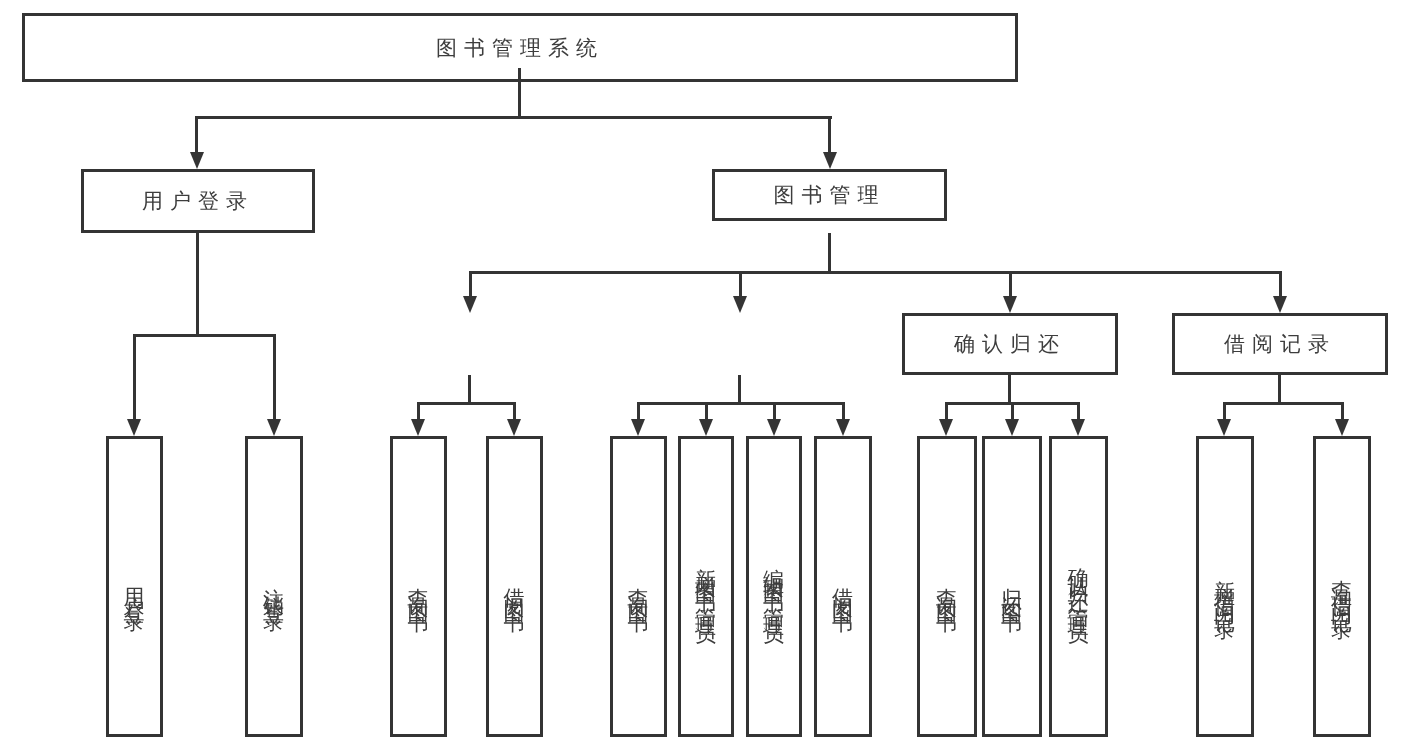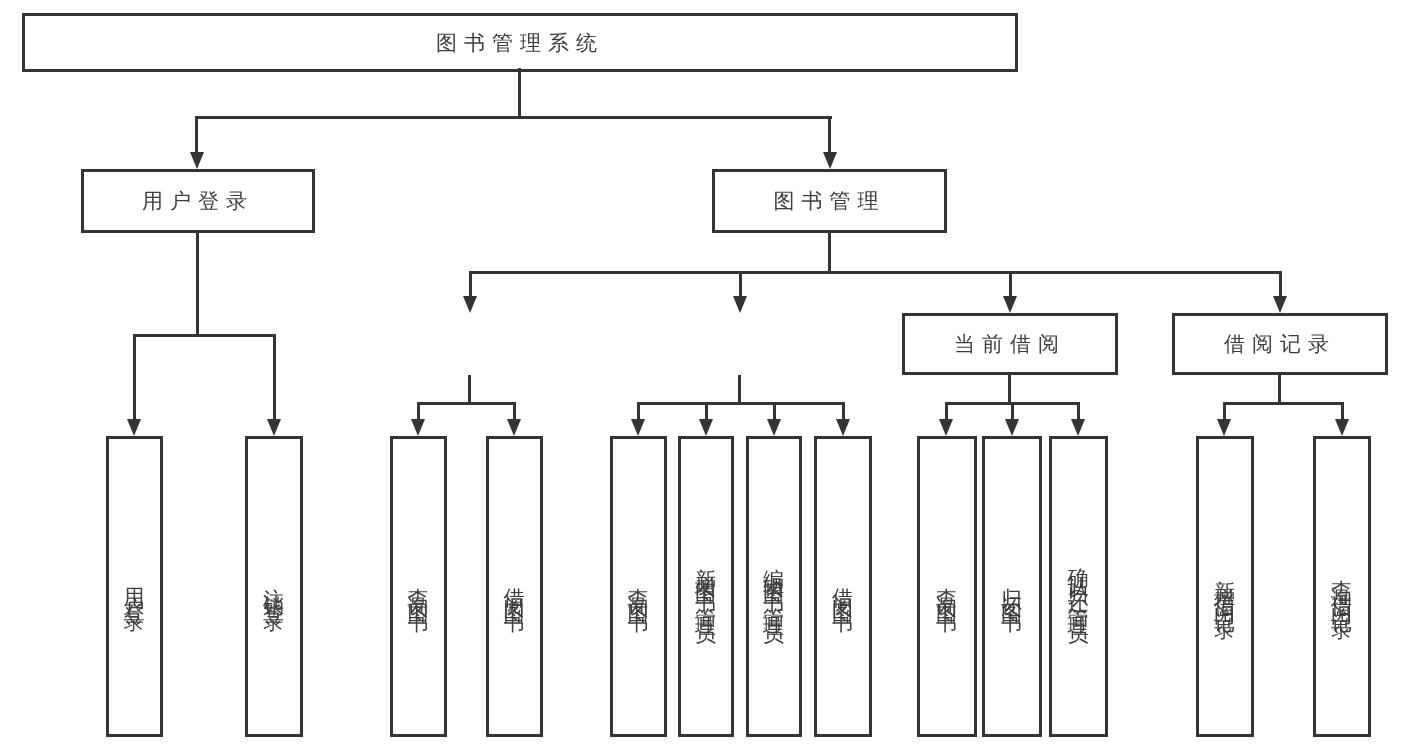--- a/index.html
+++ b/index.html
@@ -51,51 +51,51 @@
     text-shadow:0 0 2px #ffffff;
     z-index:5;
     white-space:nowrap;
   }
 </style>
 </head>
 <body>
 
 <div class="canvas">
 
-  <div class="box" style="left:22px;top:13px;width:996px;height:59px;">图书管理系统</div>
+  <div class="box" style="left:22px;top:13px;width:996px;height:69px;">图书管理系统</div>
 
   <div class="vl" style="left:518px;top:68px;height:50px;"></div>
   <div class="hl" style="left:196px;top:116px;width:636px;"></div>
   <div class="vl" style="left:195px;top:116px;height:38px;"></div>
   <div class="ar" style="left:190px;top:152px;"></div>
   <div class="vl" style="left:828px;top:116px;height:38px;"></div>
   <div class="ar" style="left:823px;top:152px;"></div>
 
   <div class="box" style="left:81px;top:169px;width:234px;height:64px;">用户登录</div>
-  <div class="box" style="left:712px;top:169px;width:235px;height:64px;text-align:right;">图书管理</div>
+  <div class="box" style="left:712px;top:169px;width:235px;height:52px;text-align:right;">图书管理</div>
 
   <div class="vl" style="left:196px;top:233px;height:103px;"></div>
   <div class="hl" style="left:133px;top:334px;width:143px;"></div>
   <div class="vl" style="left:133px;top:334px;height:87px;"></div>
   <div class="ar" style="left:127px;top:419px;"></div>
   <div class="vl" style="left:273px;top:334px;height:87px;"></div>
   <div class="ar" style="left:267px;top:419px;"></div>
 
   <div class="vl" style="left:828px;top:233px;height:41px;"></div>
   <div class="hl" style="left:469px;top:271px;width:813px;"></div>
   <div class="vl" style="left:469px;top:271px;height:27px;"></div>
   <div class="ar" style="left:463px;top:296px;"></div>
   <div class="vl" style="left:739px;top:271px;height:27px;"></div>
   <div class="ar" style="left:733px;top:296px;"></div>
   <div class="vl" style="left:1009px;top:271px;height:27px;"></div>
   <div class="ar" style="left:1003px;top:296px;"></div>
   <div class="vl" style="left:1279px;top:271px;height:27px;"></div>
   <div class="ar" style="left:1273px;top:296px;"></div>
 
-  <div class="box" style="left:902px;top:313px;width:216px;height:62px;">当前借阅</div>
+  <div class="box" style="left:902px;top:313px;width:216px;height:62px;">确认归还</div>
   <div class="box" style="left:1172px;top:313px;width:216px;height:62px;">借阅记录</div>
 
   <div class="vl" style="left:468px;top:375px;height:30px;"></div>
   <div class="hl" style="left:417px;top:402px;width:99px;"></div>
   <div class="vl" style="left:417px;top:402px;height:19px;"></div>
   <div class="ar" style="left:411px;top:419px;"></div>
   <div class="vl" style="left:513px;top:402px;height:19px;"></div>
   <div class="ar" style="left:507px;top:419px;"></div>
 
   <div class="vl" style="left:738px;top:375px;height:30px;"></div>

